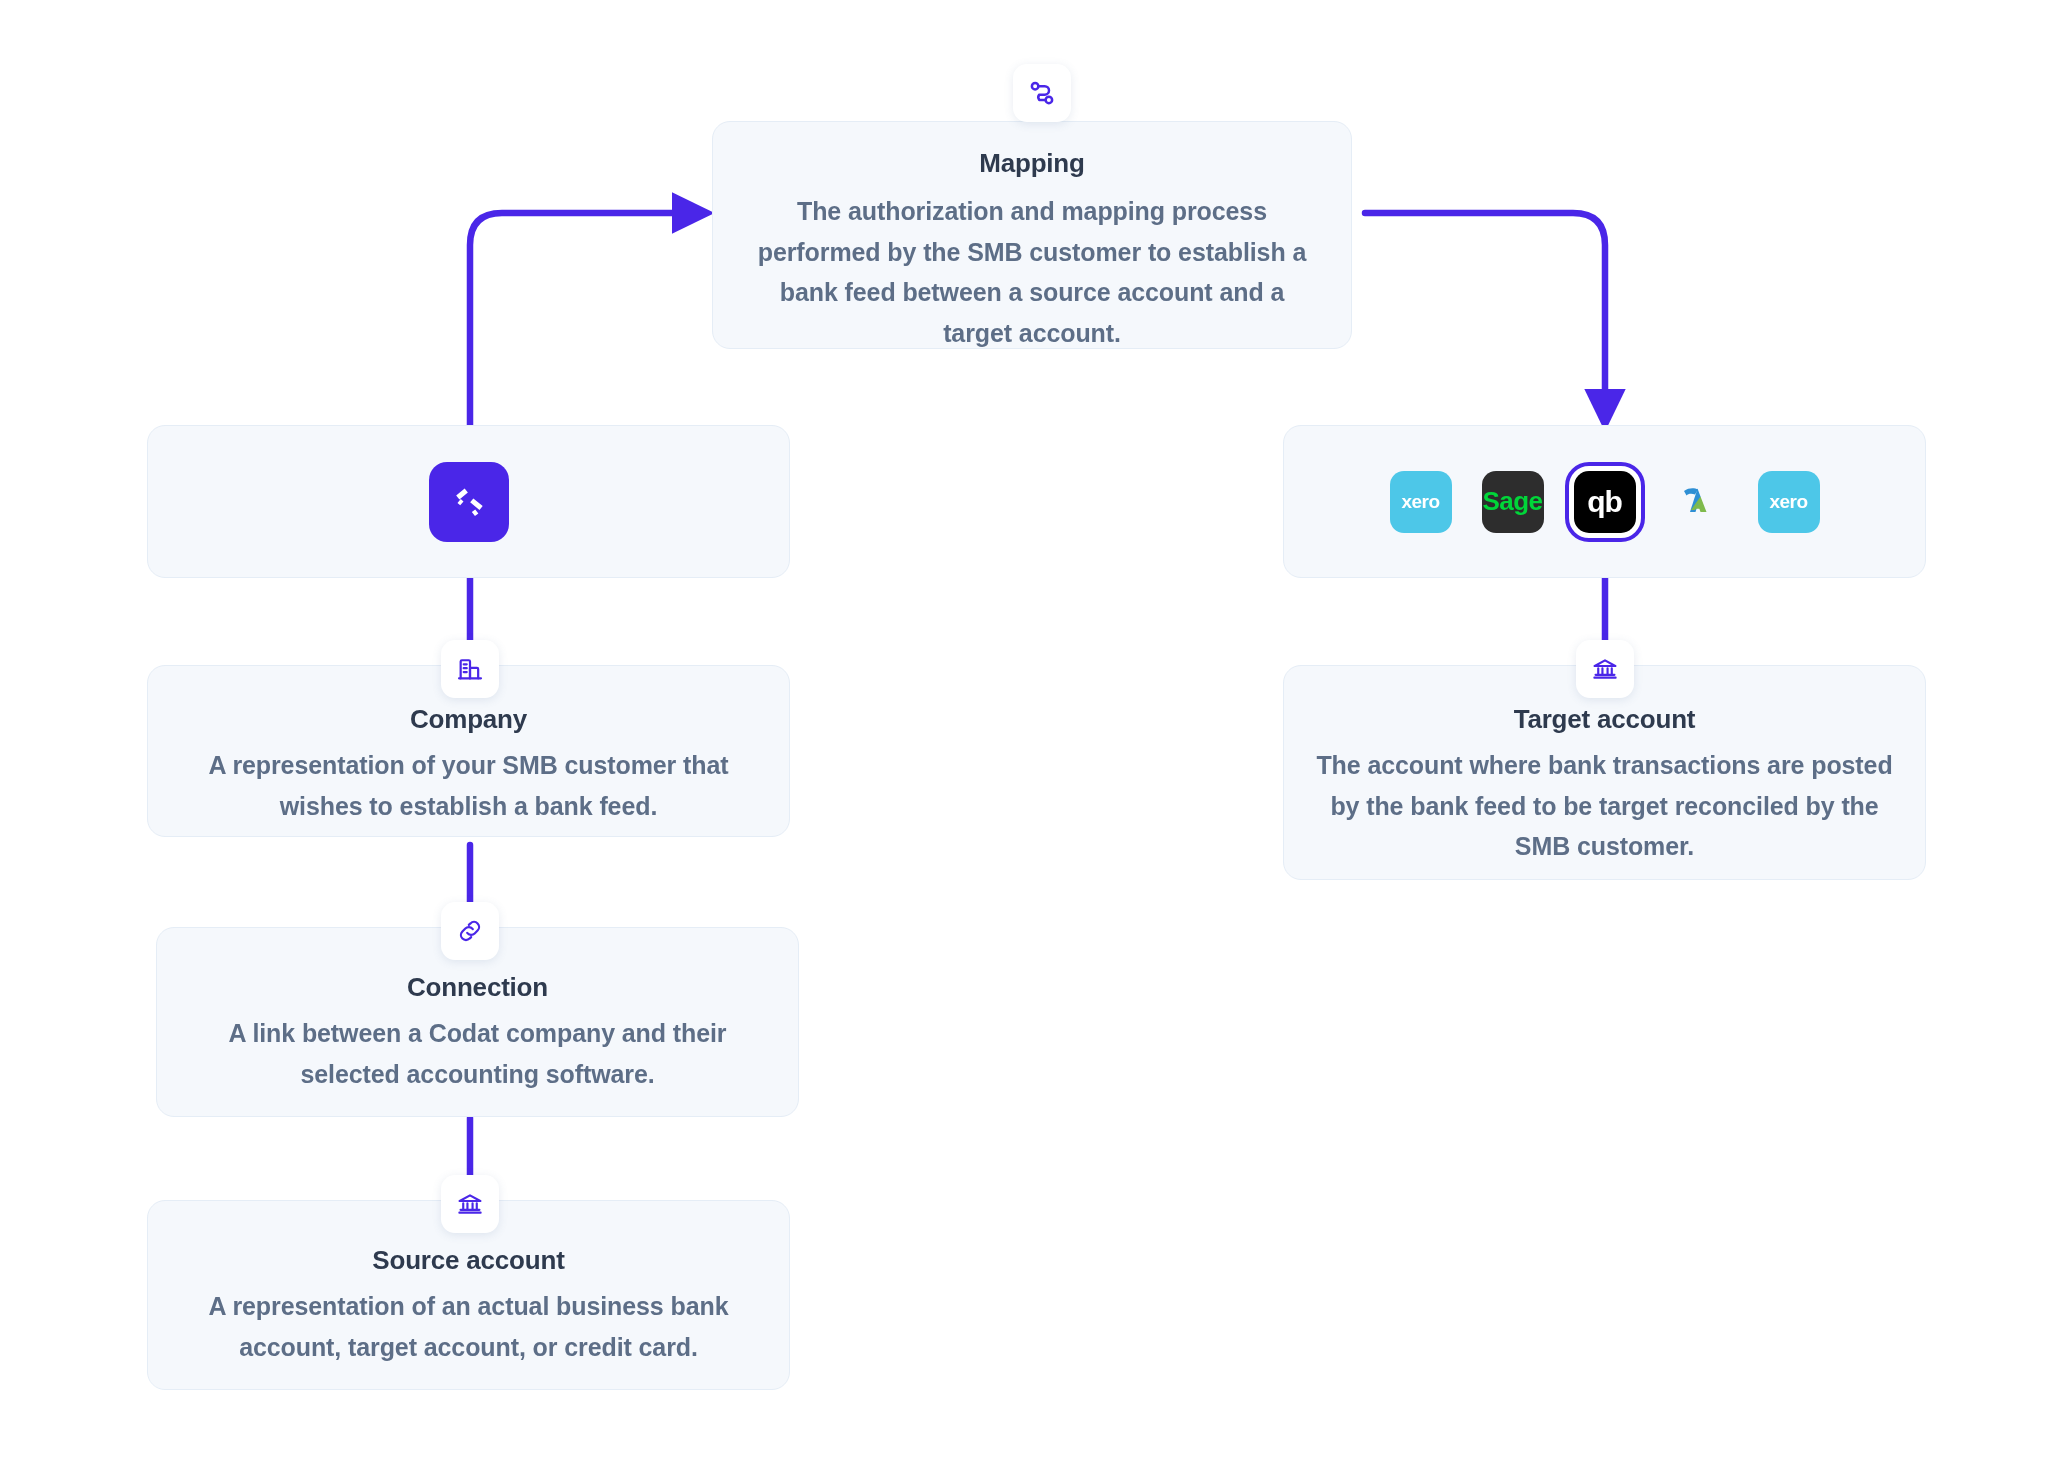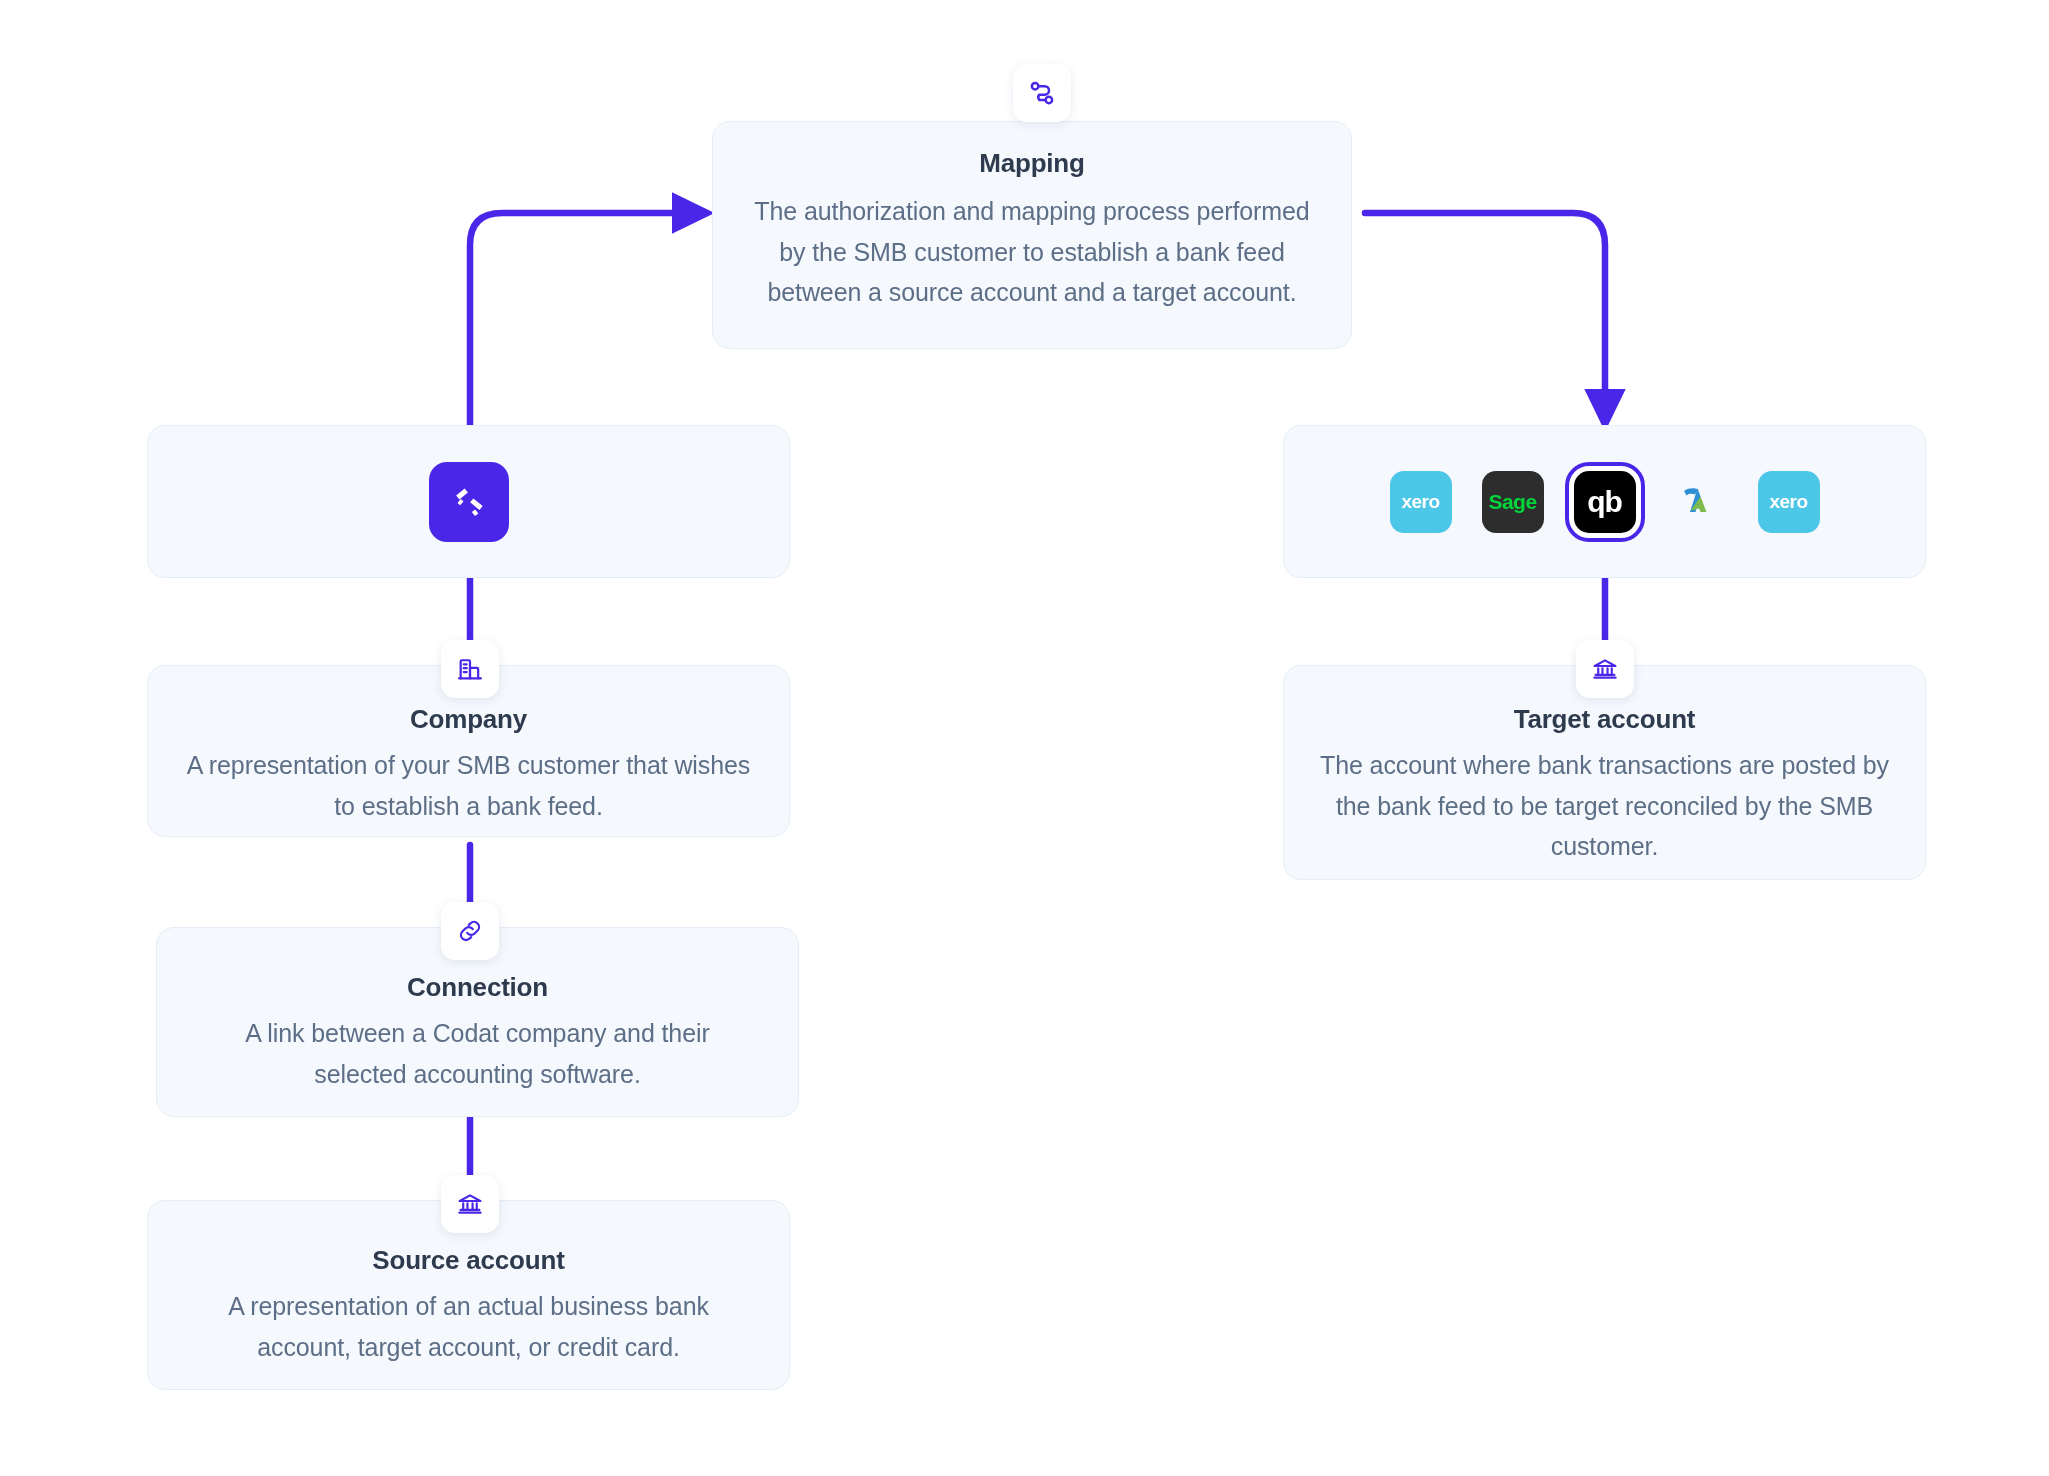--- a/index.html
+++ b/index.html
@@ -43,21 +43,21 @@
   }
   .card-title {
     font-size: 26px;
     font-weight: bold;
     color: #2e3a4e;
     letter-spacing: -0.2px;
     line-height: 1.2;
   }
   .card-desc {
     font-size: 25px;
-    font-weight: normal;
+    font-weight: bold;
     color: #5d6e87;
     line-height: 1.62;
     letter-spacing: -0.1px;
   }
 
   
   .badge {
     position: absolute;
     width: 58px;
     height: 58px;
@@ -97,21 +97,21 @@
     font-family: "Liberation Sans", sans-serif;
     font-weight: bold;
     letter-spacing: -0.5px;
     user-select: none;
   }
   
   .tile-xero { background: #4DC7E8; }
   .tile-xero .logo-text { color: #ffffff; font-size: 19px; }
   
   .tile-sage { background: #2d2d2d; }
-  .tile-sage .logo-text { color: #00D639; font-size: 21px; }
+  .tile-sage .logo-text { color: #00D639; font-size: 26px; }
   
   .tile-qb { background: #000000; }
   .tile-qb .logo-text { color: #ffffff; font-size: 30px; letter-spacing: -1px; }
   
   .tile-fa { background: #f5f8fc; }
 
   
   .tile-selected {
     outline: 4px solid #4A26E8;
     outline-offset: 5px;

